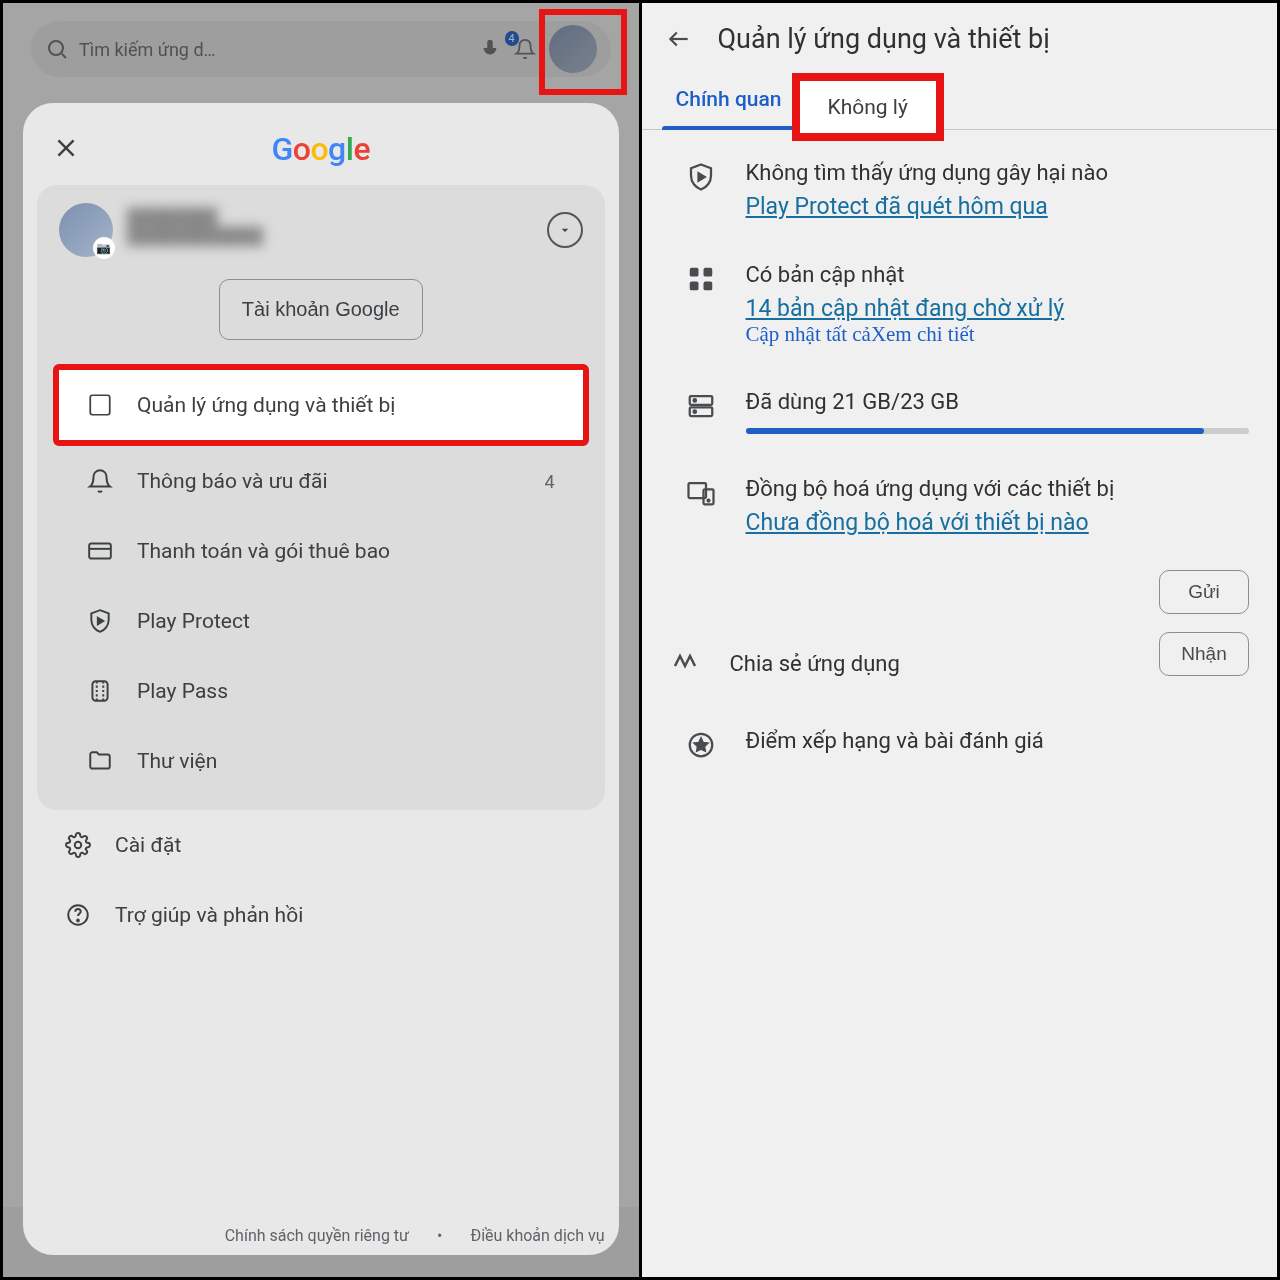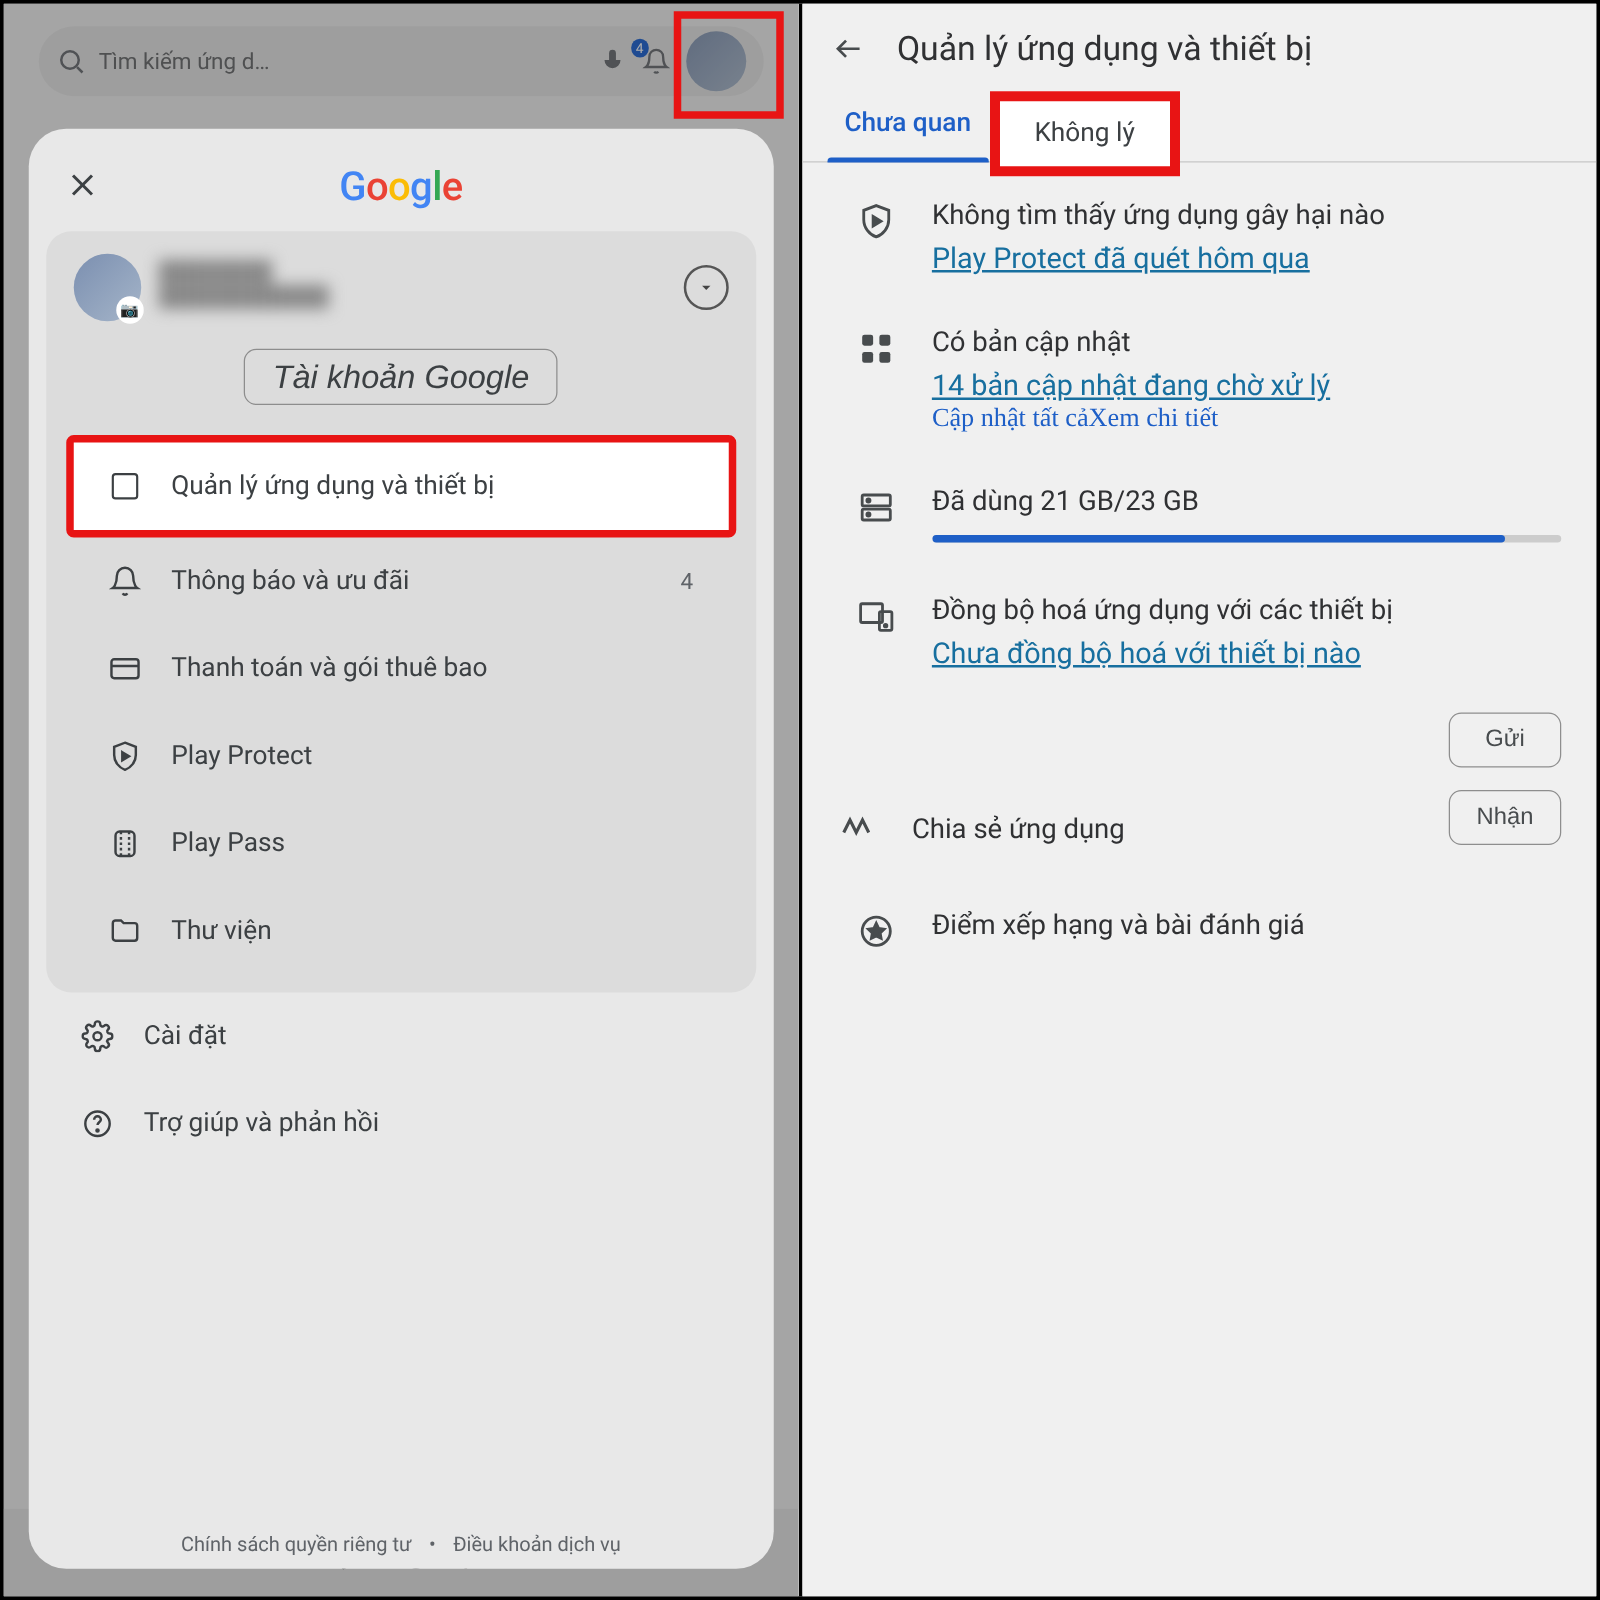--- a/index.html
+++ b/index.html
@@ -118,25 +118,24 @@
   }
   .account-text { flex:1; height:46px; filter: blur(6px); color:#888;}
   .expand-btn {
     width:36px; height:36px; border:2px solid #555; border-radius:50%;
     display:flex; align-items:center; justify-content:center; color:#444;
   }
   .manage-account-btn {
     margin:22px auto 0 auto;
     border:1.5px solid #8d8d8d;
     border-radius:10px;
-    padding:6px 22px;
-    font-size:26px; color:#3c4043;
+    padding:18px 22px;
+    font-size:20px; color:#3c4043;
     background:transparent;
     display:block;
-    font-style:italic;
   }
 
   .menu-list { margin-top:18px; }
   .menu-item {
     display:flex; align-items:center; gap:24px;
     padding: 22px 28px;
     font-size:21px; color:#3c4043;
     border-radius:0;
   }
   .menu-item.highlighted {
@@ -145,21 +144,21 @@
     border-radius:6px;
     margin: 0 -6px;
   }
   .menu-icon { width:26px; height:26px; color:#3c4043; flex-shrink:0;}
   .menu-count { margin-left:auto; color:#5f6368; font-size:18px;}
 
   .menu-item.flat { padding:22px 28px; }
 
   .footer-links {
     margin-top:auto;
-    display:flex; justify-content:center; gap:14px;
+    display:flex; justify-content:flex-end; gap:28px;
     color:#5f6368; font-size:16px;
     padding: 8px 0 0 0;
   }
   .dot-sep { color:#5f6368;}
 
   .bottom-peek {
     position:absolute; bottom:0; left:0; right:0;
     height:70px; background:#e6e6e6;
     display:flex; align-items:center; padding: 0 34px;
     font-size:23px; color:#202124;
@@ -392,21 +391,21 @@
       <span class="back-icon">
         <svg viewBox="0 0 24 24" fill="none" stroke="currentColor" stroke-width="2">
             <line x1="20" y1="12" x2="4" y2="12"></line>
             <polyline points="10 18 4 12 10 6"></polyline>
           </svg>
       </span>
       <span class="r-title">Quản lý ứng dụng và thiết bị</span>
     </div>
 
     <div class="tabs">
-      <div class="tab active">Chưa quan</div>
+      <div class="tab active">Chính quan</div>
       <div class="tab"></div>
       <div class="tab-highlight">Không lý</div>
     </div>
 
     <div class="section">
       <span class="sec-icon">
         <svg viewBox="0 0 24 24" fill="none" stroke="currentColor" stroke-width="1.8">
             <path d="M12 2l8 3v6c0 5-3.5 9.5-8 11-4.5-1.5-8-6-8-11V5l8-3z"></path>
             <path d="M10 9l5 3-5 3V9z" fill="currentColor"></path>
           </svg>

